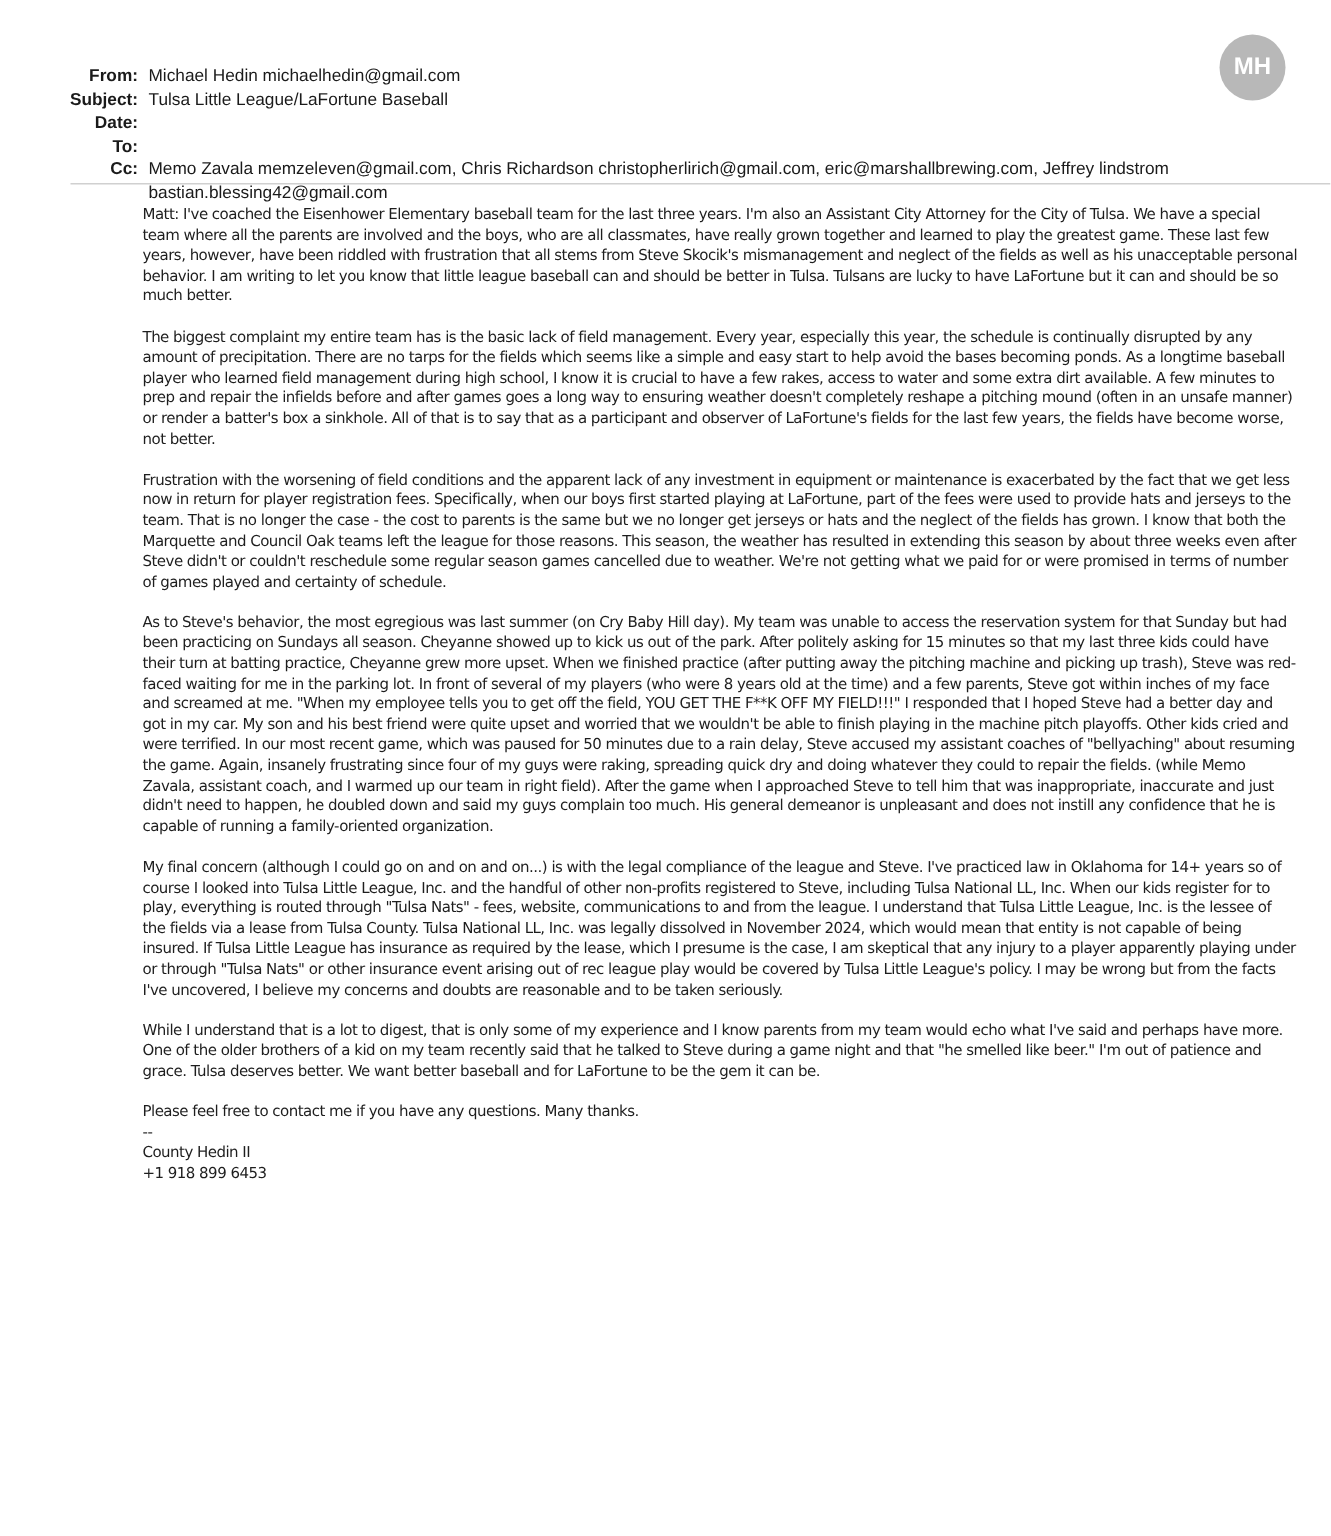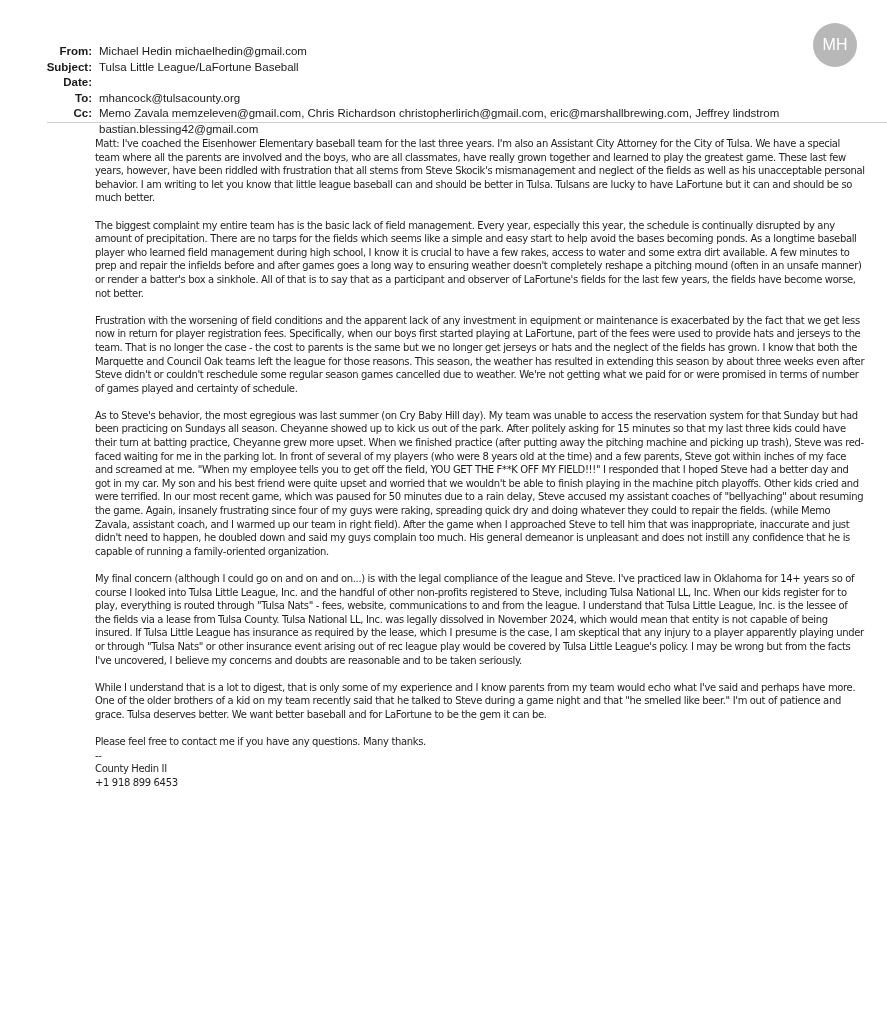--- a/index.html
+++ b/index.html
@@ -8,21 +8,21 @@
       position: absolute; left: 0; top: 24px; width: 887px;
       font-family: "Liberation Sans", sans-serif; font-size: 11.5px; color: #1a1a1a; margin-top: 20px;
     }
     .hrow { display: flex; line-height: 15.5px; }
     .hlabel { width: 99px; text-align: right; font-weight: bold; padding-right: 7px; box-sizing: border-box; flex-shrink: 0; color: #1a1a1a; }
     .hval { flex: 1; padding-right: 100px; }
     .hval .name { font-weight: normal; }
     .avatar {
       position: absolute; left: 813px; top: 23px; width: 44px; height: 44px; border-radius: 50%;
       background: #b8b8b8; color: #ffffff; font-family: "Liberation Sans", sans-serif;
-      font-size: 16px; font-weight: normal; display: flex; align-items: center; justify-content: center;
+      font-size: 16px; font-weight: bold; display: flex; align-items: center; justify-content: center;
     }
     .divider { position: absolute; left: 47px; top: 122px; width: 840px; height: 1px; background: #d0d0d0; }
     .body {
       position: absolute; left: 95px; top: 137px; width: 770px;
       font-family: "DejaVu Sans", sans-serif; font-size: 10px; line-height: 13.6px; color: #1e1e1e;
       letter-spacing: -0.35px;
     }
     .body p { margin: 0 0 13.6px 0; white-space: pre-line; }
     .sig { margin: 0; }
   </style>
@@ -39,21 +39,20 @@
   </div>
   <div class="hrow">
     <span class="hlabel">Subject:</span>
     <span class="hval">Tulsa Little League/LaFortune Baseball</span>
   </div>
   <div class="hrow">
     <span class="hlabel">Date:</span>
   </div>
   <div class="hrow">
     <span class="hlabel">To:</span>
-    <span class="hval">mhancock@tulsacounty.org</span>
   </div>
   <div class="hrow">
     <span class="hlabel">Cc:</span>
     <span class="hval" style="padding-right:52px">Memo Zavala memzeleven@gmail.com, Chris Richardson christopherlirich@gmail.com, eric@marshallbrewing.com, Jeffrey lindstrom bastian.blessing42@gmail.com</span>
   </div>
 </div>
 
 <div class="avatar">MH</div>
 
 <div class="divider"></div>

